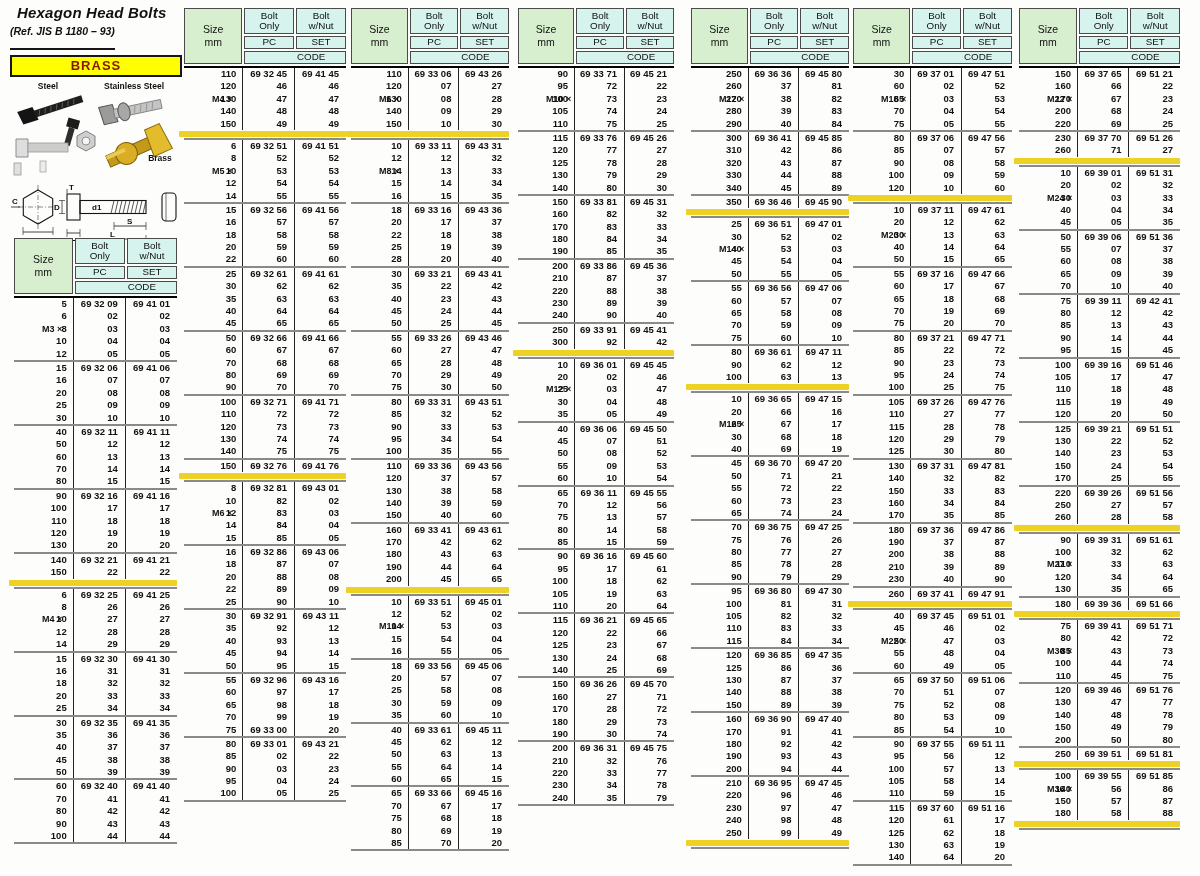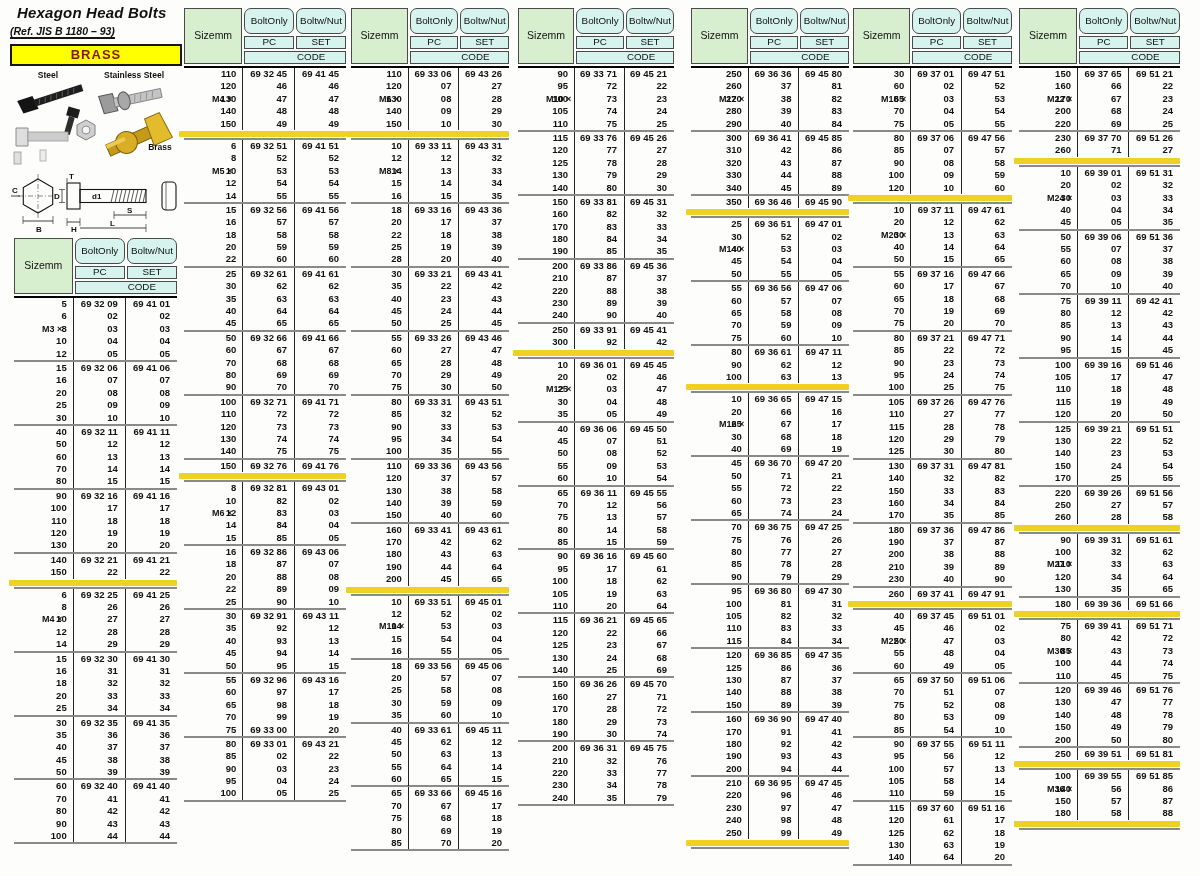--- a/index.html
+++ b/index.html
@@ -8,21 +8,21 @@
     --line:#4a4a4a; --gline:#8a8a8a;
   }
   *{box-sizing:border-box;margin:0;padding:0;}
   body{width:1200px;height:876px;position:relative;background:#fdfdfc;
        font-family:"Liberation Sans",sans-serif;color:#111;overflow:hidden;}
 
   
   .left-panel{position:absolute;left:10px;top:4px;width:172px;}
   .lp-title{font-style:italic;font-weight:bold;font-size:15px;letter-spacing:.2px;margin-left:7px;}
   .lp-ref{font-style:italic;font-weight:bold;font-size:10.5px;margin-top:2px;
-          display:inline-block;border-bottom:2px solid #161616;padding-bottom:0;}
+          display:inline-block;border-bottom:2px solid #161616;padding-bottom:11px;}
   .brass-banner{margin-top:5px;background:var(--brassbg);border:2px solid #161616;
           color:var(--brasstx);font-weight:bold;font-size:13px;text-align:center;
           height:22px;line-height:18px;letter-spacing:1px;}
   .photos{display:block;margin-top:2px;}
   .diagram{display:block;margin-top:2px;}
   .svg-label{font-family:"Liberation Sans",sans-serif;font-weight:bold;font-size:8.5px;fill:#111;}
   .dim-label{font-family:"Liberation Sans",sans-serif;font-weight:bold;font-size:8px;fill:#111;}
 
   
   .btable{position:absolute;top:8px;}
@@ -30,25 +30,25 @@
   .t2{left:184px;width:162px;}
   .t3{left:351px;width:158px;}
   .t4{left:518px;width:156px;}
   .t5{left:691px;width:158px;}
   .t6{left:853px;width:159px;}
   .t7{left:1019px;width:161px;}
 
   .bt-head{display:grid;grid-template-columns:36% 1fr 1fr;grid-template-rows:26px 13px 13px;
            gap:2px;margin-bottom:2px;}
   .h-size{grid-row:1/4;background:var(--green);border:1px solid var(--line);
-          display:flex;align-items:center;justify-content:center;
+          display:flex;flex-direction:column;align-items:center;justify-content:center;
           font-size:10.5px;line-height:1.25;}
   .h-cell{background:var(--cyan);border:1px solid var(--line);
           display:flex;align-items:center;justify-content:center;font-size:9.8px;line-height:1.05;}
-  .h-stack{border-radius:7px;}
+  .h-stack{flex-direction:column;}
   .h-code{grid-column:2/4;padding-left:32px;}
 
   .bt-body{border-top:2px solid #000000;border-bottom:2px solid var(--gline);}
   .bt-group{border-top:2px solid var(--gline);}
   .bt-group:first-child{border-top:none;}
   .bt-row{display:grid;grid-template-columns:36% 32% 32%;height:12.4px;}
   .c-size{position:relative;text-align:right;padding-right:6px;font-weight:bold;font-size:9.5px;
           line-height:12.4px;white-space:nowrap;}
   .mlab{position:absolute;left:0;top:0;font-weight:bold;font-size:9px;margin-left:28px;}
   .c-pc,.c-set{text-align:right;padding-right:7px;border-left:1.3px solid #222;

